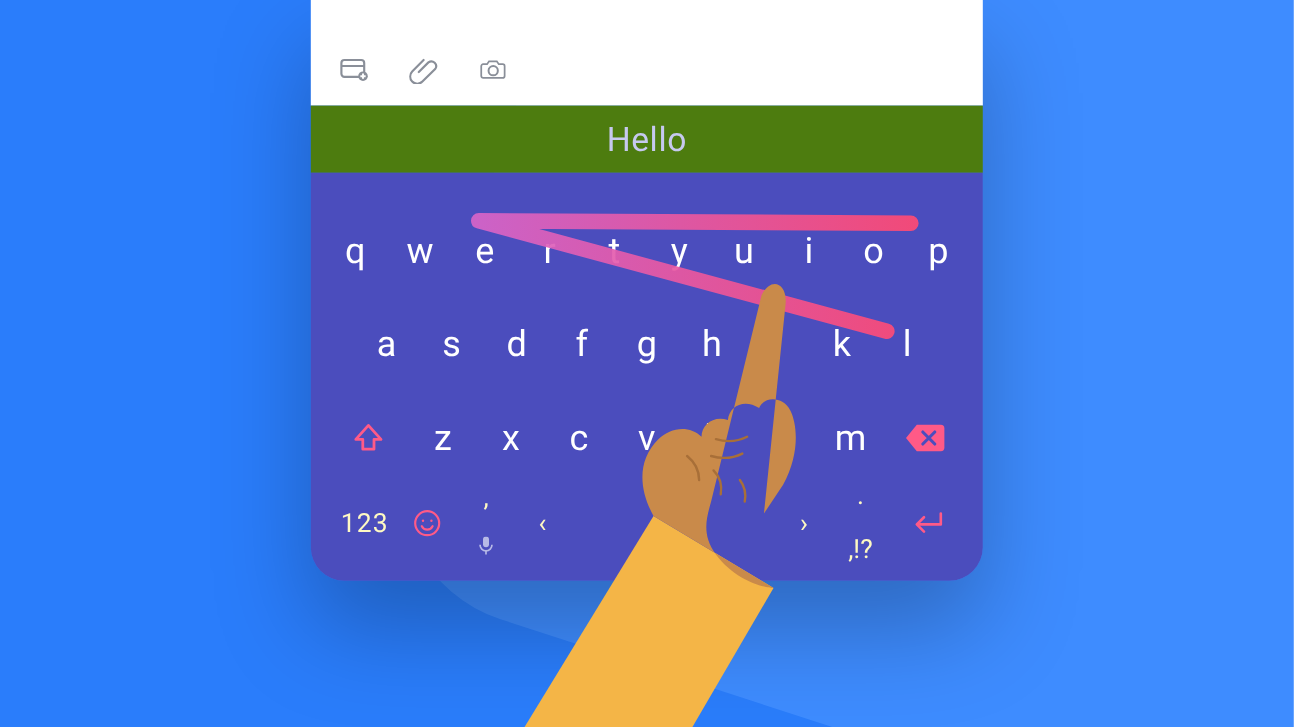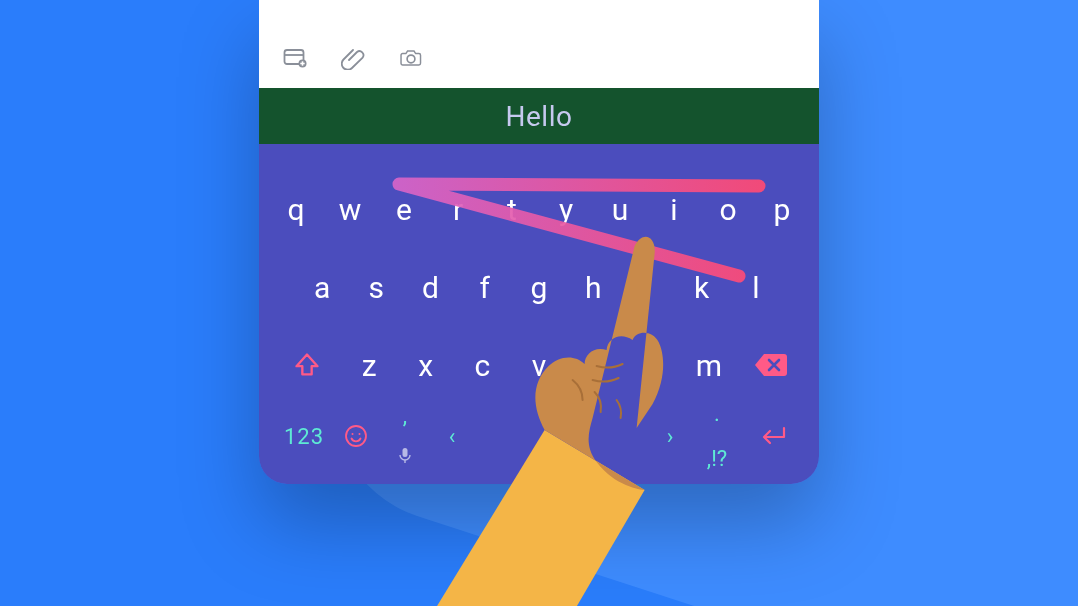--- a/index.html
+++ b/index.html
@@ -38,21 +38,21 @@
     padding: 0 24px 18px 24px;
     gap: 34px;
     border-radius: 0;
   }
   .top-icon {
     width: 24px; height: 24px;
     display: inline-flex; align-items: center; justify-content: center;
     color: #8a8f99;
   }
   .suggestion-bar {
-    background: #14532d;
+    background: #4d7c0f;
     height: 56px;
     display: flex; align-items: center; justify-content: center;
   }
   .suggestion-text {
     color: #c6c9ef;
     font-size: 28px;
     font-weight: 400;
     letter-spacing: .5px;
   }
   .keyboard {
@@ -84,21 +84,21 @@
     color: #ff5a87;
   }
   .kb-row-4 {
     display: flex;
     align-items: center;
     height: 64px;
     padding: 0 8px;
     gap: 4px;
   }
   .kb-row-4 .sm {
-    color: #5eead4;
+    color: #fef9c3;
     font-size: 22px;
     display: flex; align-items: center; justify-content: center;
   }
   .num-key { width: 54px; font-size: 24px; letter-spacing: 1px; }
   .emoji-key { width: 42px; }
   .mic-key { width: 48px; color:#b7b9e6; font-size:14px; position:relative; }
   .mic-key .mic { position:absolute; top:8px; left:50%; transform:translateX(-50%); }
   .mic-key .com { position:absolute; bottom:8px; left:50%; transform:translateX(-50%); font-size:22px; }
   .nav-key { width: 38px; color:#b7b9e6; font-size:18px; }
   .space-key { flex: 1; }

